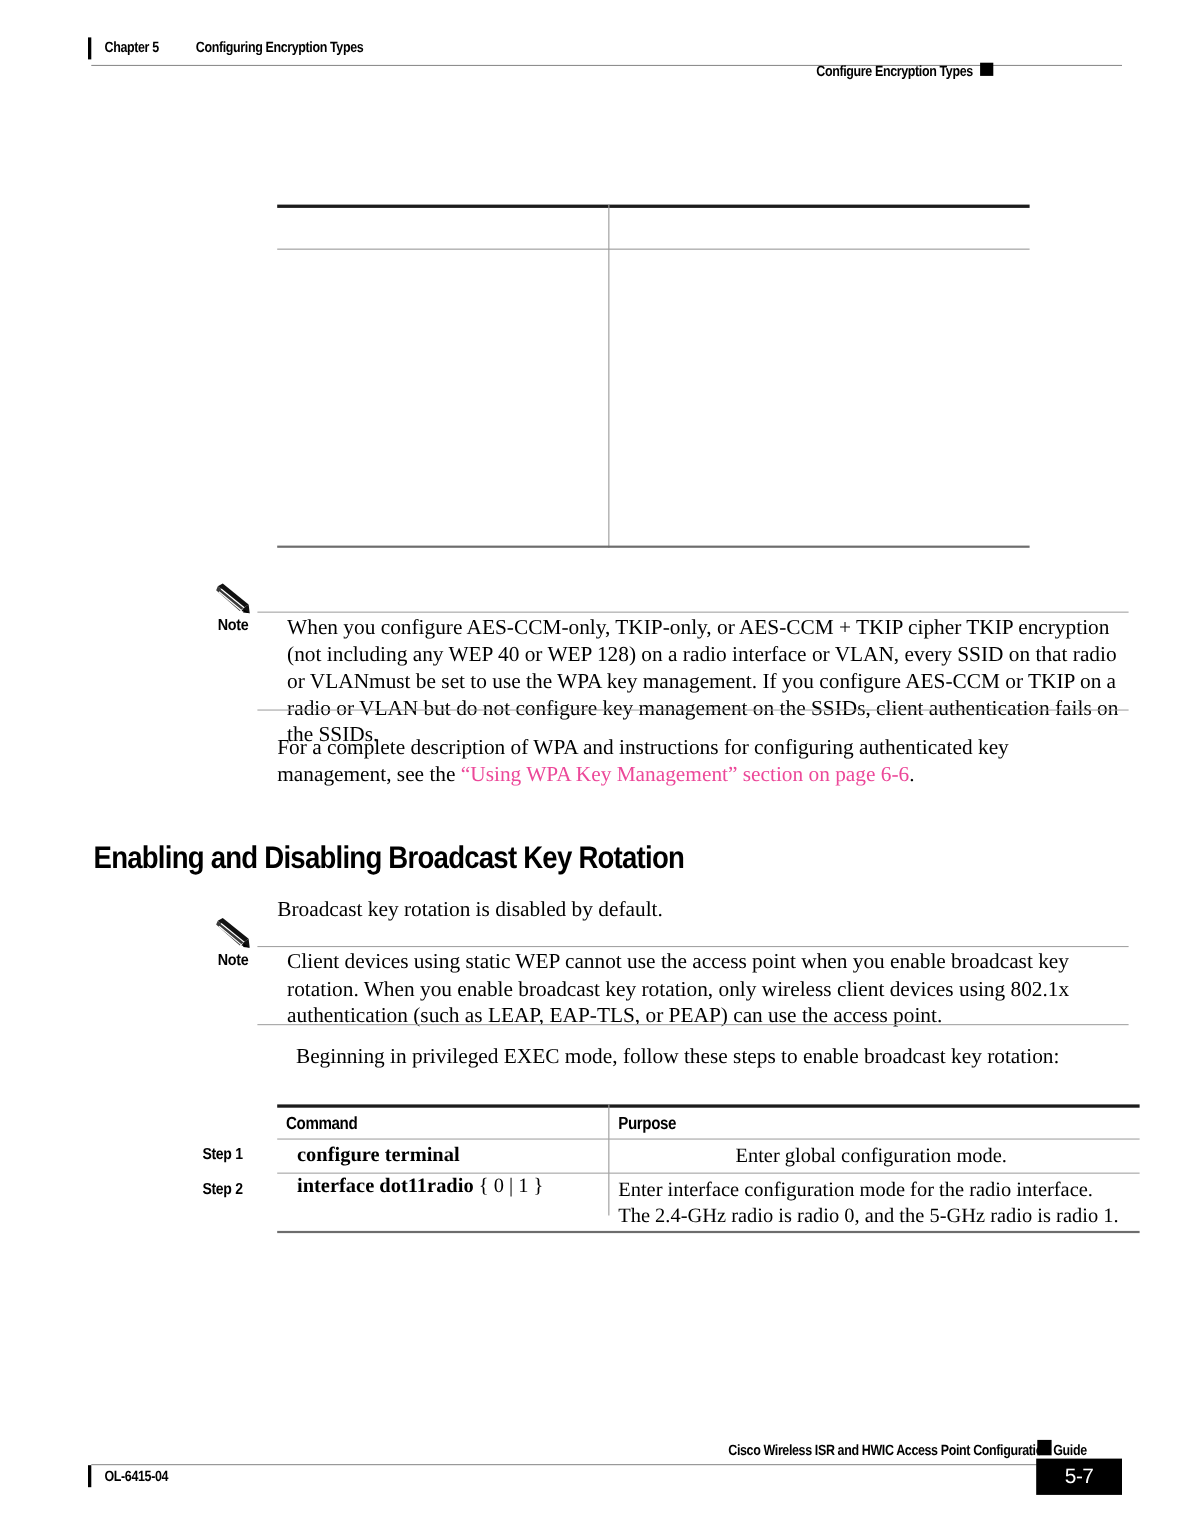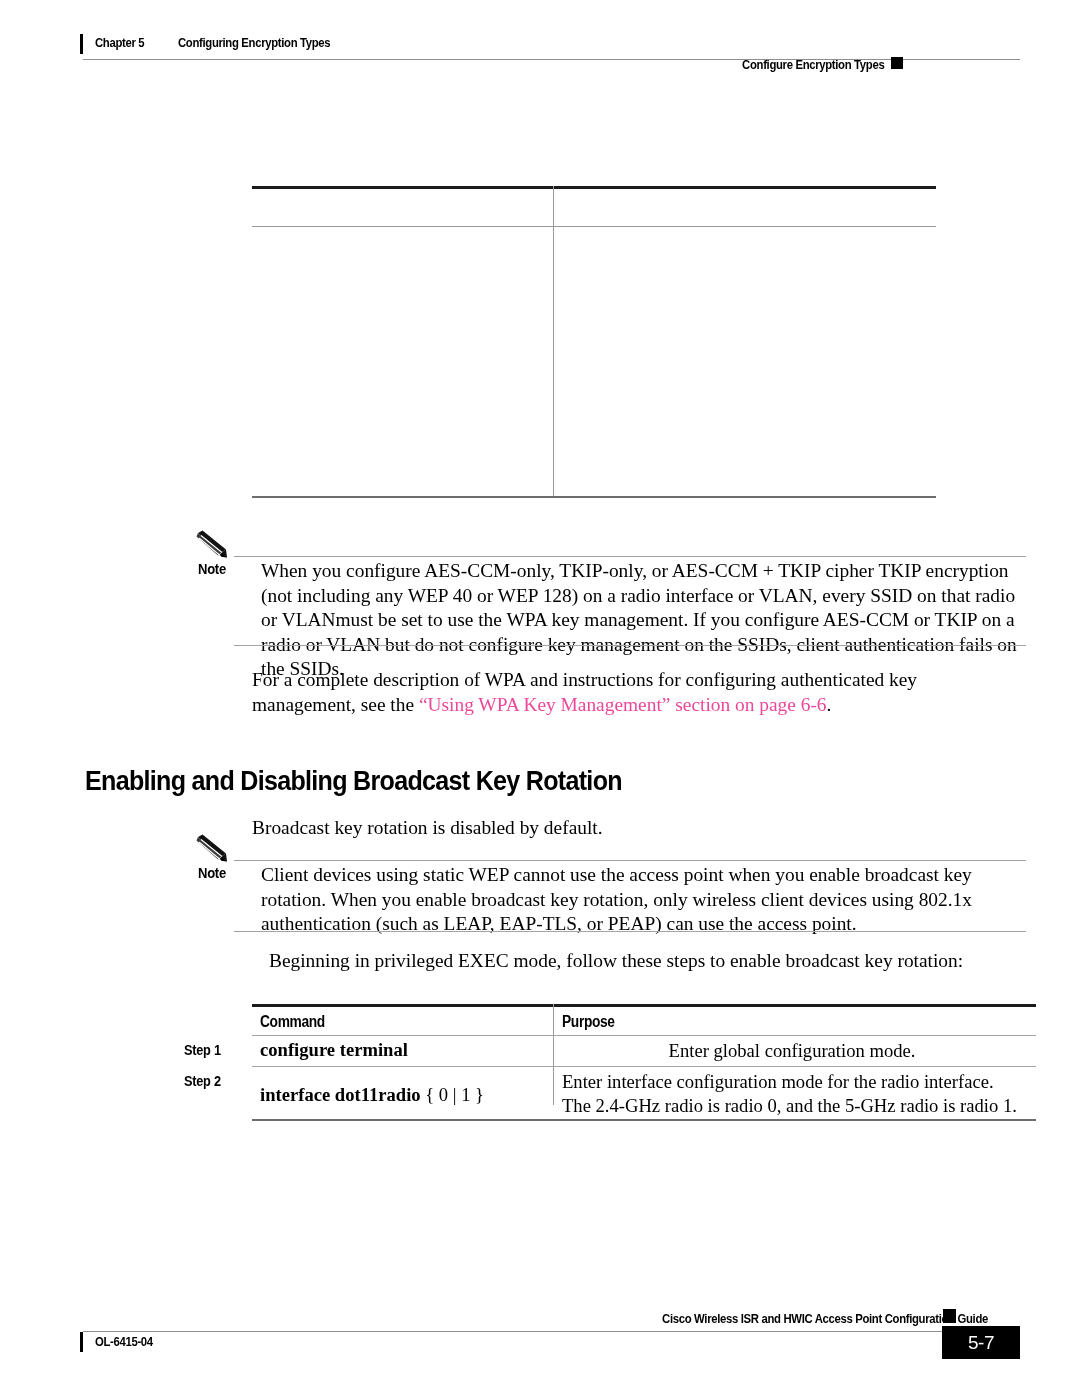--- a/index.html
+++ b/index.html
@@ -216,20 +216,21 @@
     transform: scaleX(0.88);
     transform-origin: left top;
     white-space: nowrap;
   }
   .st-cmd {
     position: absolute;
     font-family: "Liberation Serif", serif;
     font-weight: bold;
     font-size: 18.6px;
     white-space: nowrap;
+    margin-left: 10px;
   }
   .st-cmd .brace { font-weight: normal; }
   .st-purpose {
     position: absolute;
     font-family: "Liberation Serif", serif;
     font-size: 18.6px;
     line-height: 24px;
     width: 460px;
   }
   .ftr-guide {
@@ -358,21 +359,21 @@
   <div class="st-head-cell" style="left:8px; top:9px;">Command</div>
   <div class="st-head-cell" style="left:310px; top:9px;">Purpose</div>
   <div class="st-row-rule" style="top:31px;"></div>
 
   <div class="st-step-label" style="left:-68px; top:38px;">Step 1</div>
   <div class="st-cmd" style="left:8px; top:35px;"><span>configure terminal</span></div>
   <div class="st-purpose" style="left:310px; top:35px;text-align:center;">Enter global configuration mode.</div>
   <div class="st-row-rule" style="top:62px;"></div>
 
   <div class="st-step-label" style="left:-68px; top:69px;">Step 2</div>
-  <div class="st-cmd" style="left:8px; top:80px;"><span>interface dot11radio </span><span class="brace">{ 0 | 1 }</span></div>
+  <div class="st-cmd" style="left:8px; top:64px;"><span>interface dot11radio </span><span class="brace">{ 0 | 1 }</span></div>
   <div class="st-purpose" style="left:310px; top:66px;">Enter interface configuration mode for the radio interface. The 2.4-GHz radio is radio 0, and the 5-GHz radio is radio 1.</div>
   <div class="st-rule-bottom" style="top:115px;"></div>
 </div>
 
 <div>
   <div class="ftr-guide">Cisco Wireless ISR and HWIC Access Point Configuration Guide</div>
   <div class="ftr-square"></div>
   <div class="ftr-rule"></div>
   <div class="ftr-tick"></div>
   <div class="ftr-docid">OL-6415-04</div>

